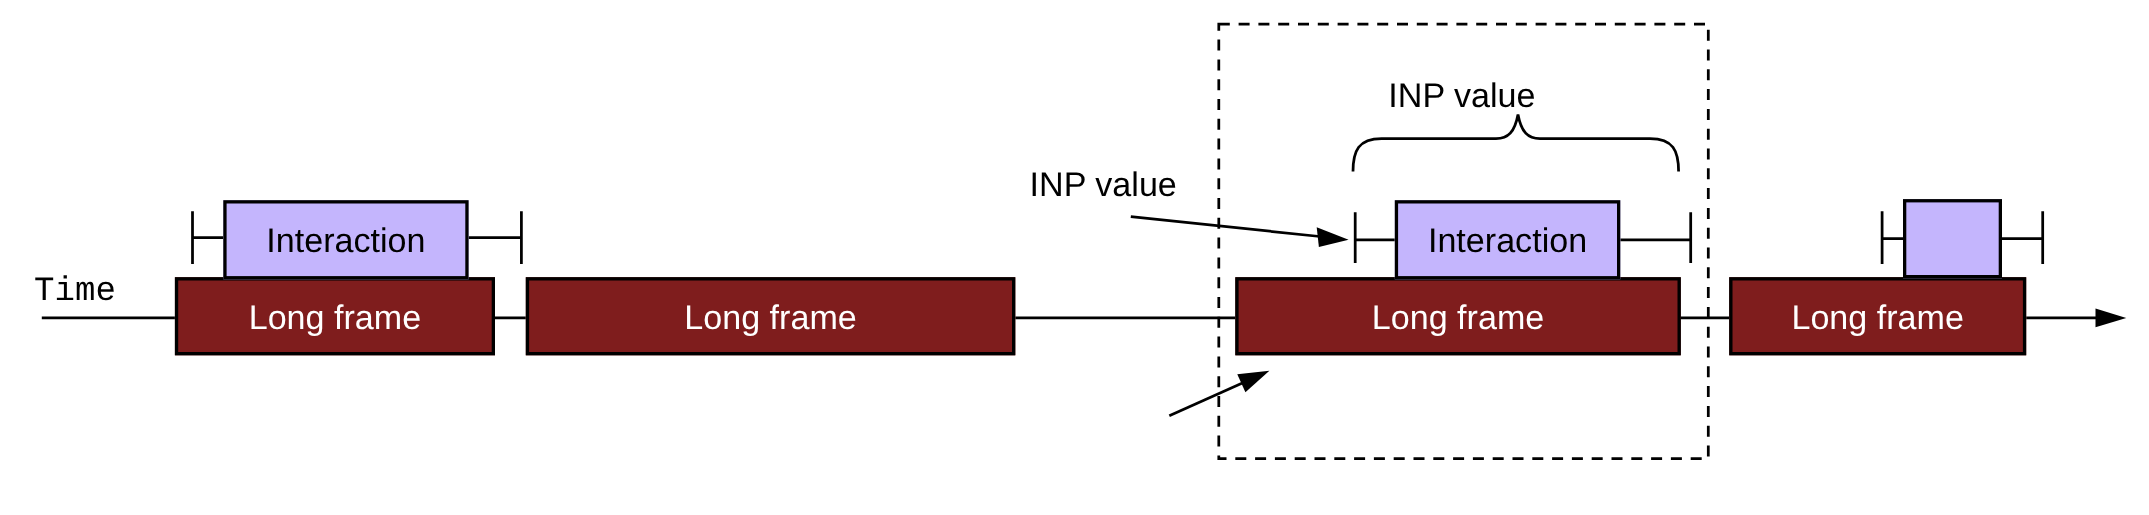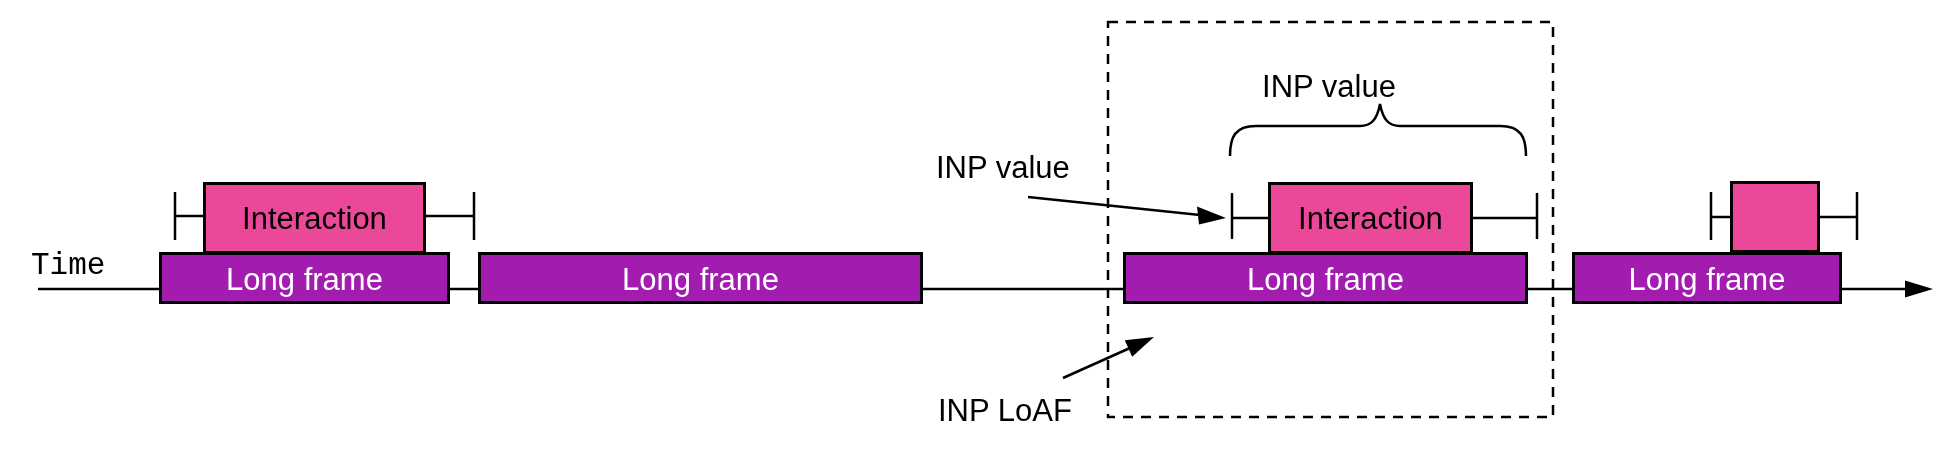--- a/index.html
+++ b/index.html
@@ -8,37 +8,37 @@
     width: 1954px;
     height: 468px;
     background: #ffffff;
     font-family: "Liberation Sans", sans-serif;
     overflow: hidden;
   }
   .layer { position: absolute; left: 0; top: 0; }
   .long-frame {
     position: absolute;
     top: 252px;
-    height: 52px;
-    background: #a21caf;
+    height: 71px;
+    background: #7f1d1d;
     border: 3px solid #000000;
     box-sizing: border-box;
     display: flex;
     align-items: center;
     justify-content: center;
     color: #ffffff;
     font-size: 31px;
     line-height: 1;
     padding-top: 2px;
   }
   .interaction {
     position: absolute;
     top: 182px;
     height: 72px;
-    background: #ec4899;
+    background: #c4b5fd;
     border: 3px solid #000000;
     box-sizing: border-box;
     display: flex;
     align-items: center;
     justify-content: center;
     color: #000000;
     font-size: 31px;
     line-height: 1;
   }
   .text-label {
@@ -99,15 +99,14 @@
   <div class="interaction" style="left:1730px; width:90px; top:181px;">
     <span></span>
   </div>
 
   <div class="text-label" style="left:31px; top:249px;font-family:Liberation Mono, monospace;">Time</div>
 
   <div class="text-label" style="left:1229px; top:48px; width:200px; text-align:center;margin-top:22px;">INP value</div>
 
   <div class="text-label" style="left:936px; top:151px;">INP value</div>
 
-  <div class="text-label" style="left:938px; top:394px;">INP LoAF</div>
 
 </div>
 
 </body></html>

